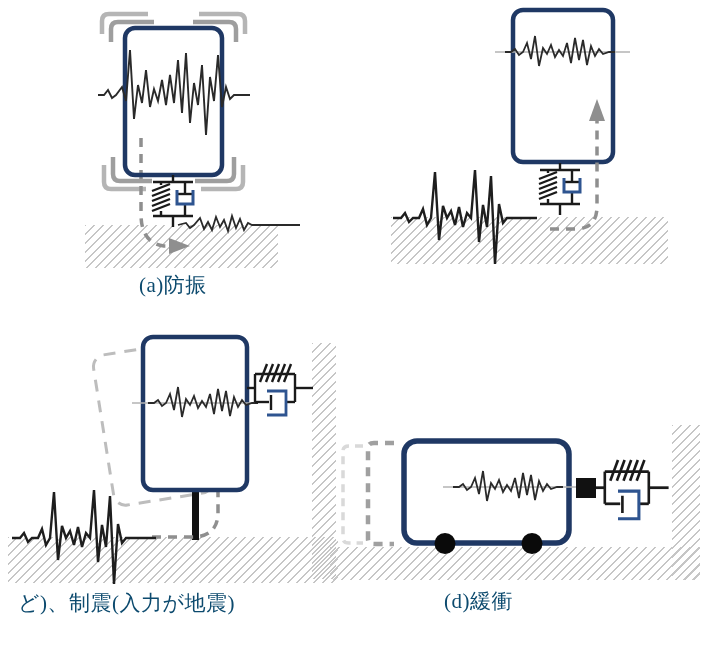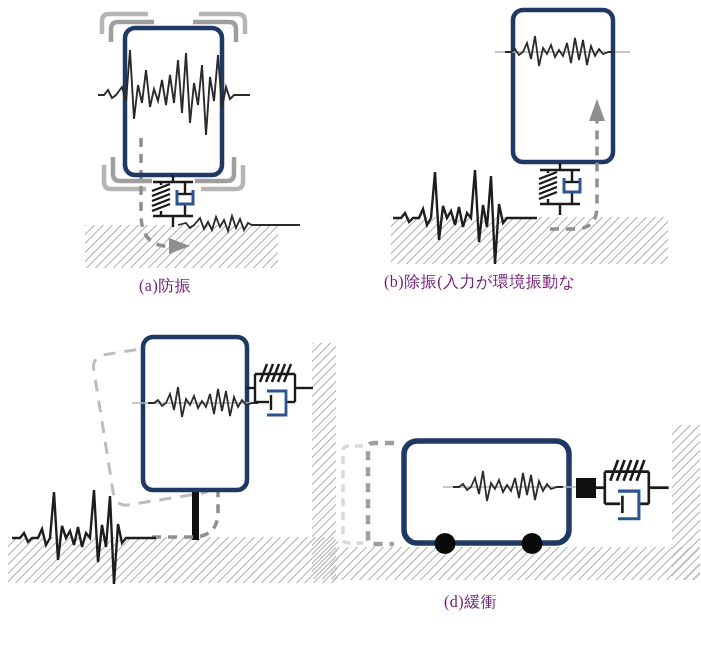--- a/index.html
+++ b/index.html
@@ -6,21 +6,21 @@
   #stage{
     position:relative;width:701px;height:662px;background:#ffffff;overflow:hidden;
     font-family:"Liberation Serif","DejaVu Serif",serif;
   }
   .hatch{
     position:absolute;
     background-image:repeating-linear-gradient(135deg,#c6c6c6 0 1.4px,transparent 1.4px 6.2px);
   }
   svg{position:absolute;display:block;}
   .caption{
-    position:absolute;color:#701a75;font-size:16px;line-height:25px;
+    position:absolute;color:#0c4a6e;font-size:21px;line-height:25px;
     letter-spacing:0.5px;white-space:nowrap;
   }
 </style>
 </head>
 <body>
 
 <div id="stage">
 
   <div class="hatch" style="left:85px;top:225px;width:193px;height:43px;"></div>
   <div class="hatch" style="left:391px;top:217px;width:277px;height:47px;"></div>
@@ -193,21 +193,21 @@
           <path d="M39,32 H48"></path>
       </g>
       <path d="M20,21 H39 V45 H20" stroke="#2e5490" stroke-width="2.8"></path>
     </g>
   </svg>
 
   <div class="caption" style="left:139px;top:273px;">
     <span>(a)防振</span>
   </div>
   <div class="caption" style="left:384px;top:269px;">
-    <div>(b)除振(入力が環境振動な</div>
   </div>
   <div class="caption" style="left:18px;top:591px;">
+    <div>ど)、制震(入力が地震)</div>
   </div>
   <div class="caption" style="left:444px;top:589px;font-family:Liberation Serif, serif;">
     <span>(d)緩衝</span>
   </div>
 
 </div>
 
 </body></html>

